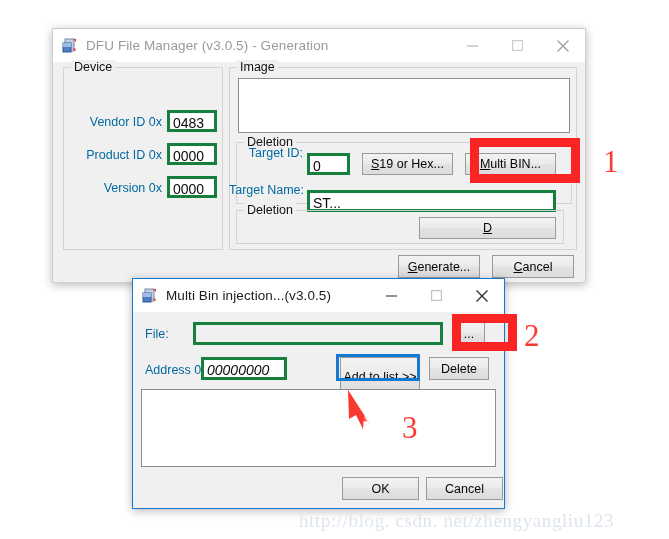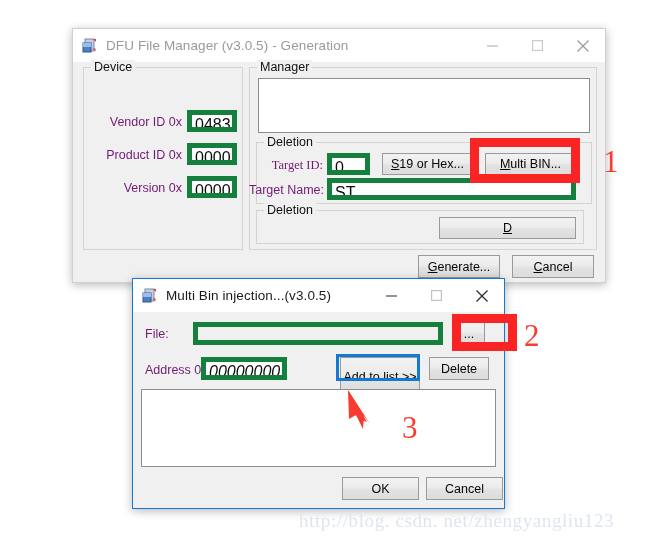--- a/index.html
+++ b/index.html
@@ -64,31 +64,31 @@
     background: #f0f0f0;
     padding: 0 3px;
     font-size: 12.5px;
     color: #101010;
     white-space: nowrap;
   }
 
   .lbl {
     position: absolute;
     font-size: 12.5px;
-    color: #701a75;
+    color: #0369a1;
     white-space: nowrap;
   }
   .lbl.r { text-align: right; }
 
   .tbox {
     position: absolute;
     background: #ffffff;
-    border: 5px solid #15803d;
-    box-sizing: border-box;
-    font-size: 16px;
+    border: 3px solid #15803d;
+    box-sizing: border-box;
+    font-size: 14px;
     color: #0a0a0a;
     padding: 1px 3px;
     line-height: 18px;
     white-space: nowrap;
     overflow: hidden;
   }
   .tbox.disabled { background: #f0f0f0; color: #6d6d6d; }
 
   .listbox {
     position: absolute;
@@ -136,21 +136,21 @@
     letter-spacing: .6px;
   }
   .shadow-main {
     position:absolute;
     box-shadow: 0 2px 9px rgba(0,0,0,.28);
   }
 </style>
 </head>
 <body>
 
-<div class="win shadow-main" style="left:52px; top:28px; width:534px; height:255px; border:1px solid #cfcfcf;margin-left:20px;">
+<div class="win shadow-main" style="left:52px; top:28px; width:534px; height:255px; border:1px solid #cfcfcf;">
 
   <div class="titlebar">
     <span class="title-icon">
       <svg width="18" height="18" viewBox="0 0 18 18">
         <rect x="4" y="2" width="9" height="12" fill="#c3cfe2" stroke="#7b8aa5" stroke-width="1"></rect>
         <rect x="2" y="6" width="8" height="9" fill="#4f7ec4" stroke="#2f5796" stroke-width="1"></rect>
         <rect x="2" y="6" width="8" height="4" fill="#9dbce8"></rect>
         <path d="M12 2 l3 0 0 3z" fill="#e23b3b"></path>
         <path d="M11.5 11.5 l3 0 0 3z" fill="#e23b3b"></path>
       </svg>
@@ -183,42 +183,42 @@
     <span class="tbox" style="left:103px; top:42px; width:50px; height:22px;">0483</span>
 
     <span class="lbl r" style="left:4px; top:80px; width:94px;">Product ID 0x</span>
     <span class="tbox" style="left:103px; top:75px; width:50px; height:22px;">0000</span>
 
     <span class="lbl r" style="left:8px; top:113px; width:90px;">Version 0x</span>
     <span class="tbox" style="left:103px; top:108px; width:50px; height:22px;">0000</span>
   </div>
 
   <div class="group" style="left:176px; top:38px; width:348px; height:183px;">
-    <span class="glabel">Manager</span>
+    <span class="glabel">Image</span>
 
     <div class="listbox" style="left:8px; top:10px; width:332px; height:55px;"></div>
 
     <div class="group" style="left:6px; top:74px; width:336px; height:62px;">
       <span class="glabel">Deletion</span>
 
-      <span class="lbl r" style="left:0px; top:15px; width:66px;font-family:Liberation Serif, serif;">Target ID:</span>
+      <span class="lbl r" style="left:0px; top:3px; width:66px;">Target ID:</span>
       <span class="tbox" style="left:70px; top:10px; width:43px; height:22px;">0</span>
 
       <div class="btn" style="left:125px; top:10px; width:91px; height:22px;">
         <span class="u">S</span>
           <span>19 or Hex...</span>
       </div>
 
       <div class="btn" style="left:228px; top:10px; width:91px; height:22px;">
         <span class="u">M</span>
           <span>ulti BIN...</span>
       </div>
 
       <span class="lbl r" style="left:-8px; top:40px; width:74px;">Target Name:</span>
-      <span class="tbox" style="left:70px; top:35px; width:249px; height:22px;">ST...</span>
+      <span class="tbox" style="left:70px; top:47px; width:249px; height:22px;">ST...</span>
     </div>
 
     <div class="group" style="left:6px; top:142px; width:328px; height:34px;">
       <span class="glabel">Deletion</span>
       <div class="btn" style="left:182px; top:6px; width:137px; height:22px;">
         <span class="u">D</span>
       </div>
     </div>
   </div>
 

